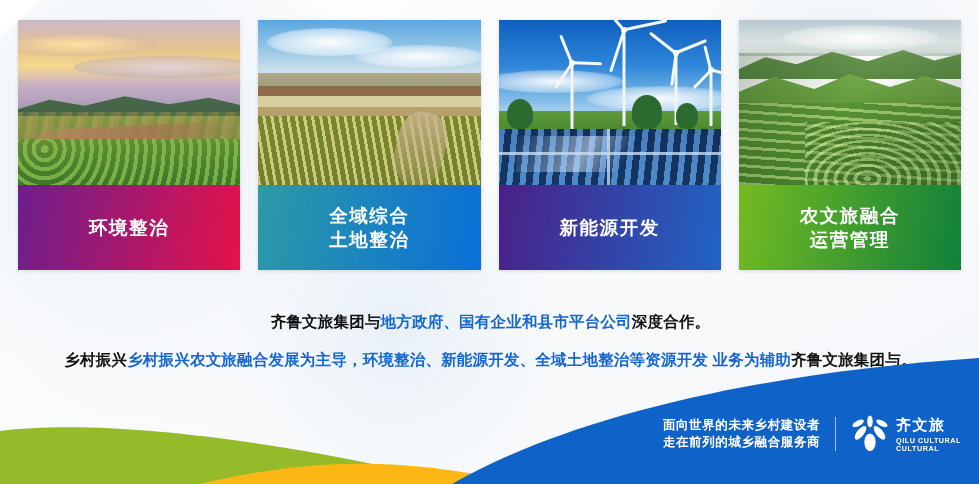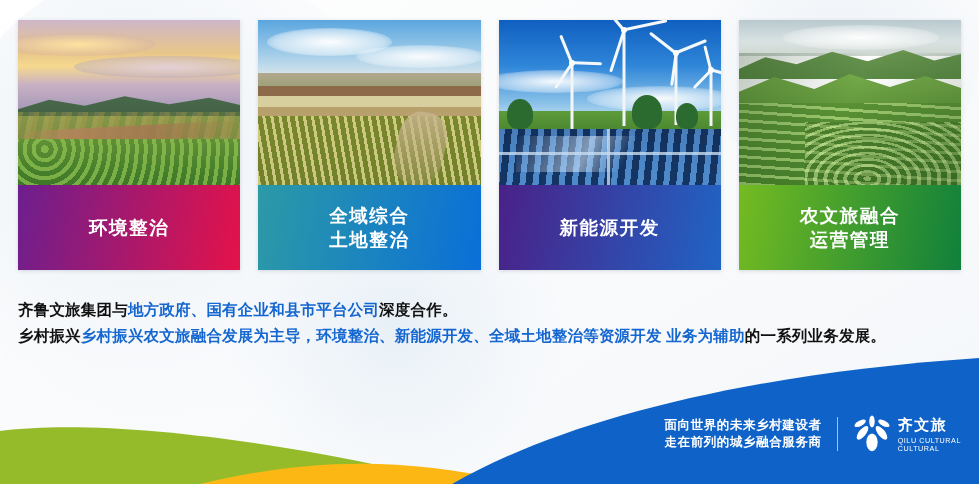--- a/index.html
+++ b/index.html
@@ -209,21 +209,21 @@
     position: absolute;
     left: 18px;
     top: 297px;
     width: 945px;
     font-size: 15.5px;
     font-weight: bold;
     line-height: 26px;
     color: #111111;
     letter-spacing: 0.2px;
   }
-  #body-copy p { margin: 0; }
+  #body-copy p { margin: 12px; text-align: center; }
   .hl { color: #1466d0; }
 
   
   #bottom-art {
     position: absolute;
     left: 0; bottom: 0;
     width: 979px; height: 150px;
     pointer-events: none;
   }
 
@@ -259,21 +259,21 @@
   #logo-mark { width: 38px; height: 38px; flex: 0 0 38px; }
   #logo-words { color: #ffffff; }
   #logo-cn {
     font-size: 15px;
     font-weight: bold;
     letter-spacing: 1.5px;
     line-height: 22px;
   }
   #logo-en {
     font-size: 7.2px;
-    font-weight: normal;
+    font-weight: bold;
     letter-spacing: 0.55px;
     line-height: 8.6px;
     margin-top: 1px;
   }
   #logo-en .ln { display: block; }
 </style>
 </head>
 <body>
 
 <div id="slide">
@@ -386,21 +386,21 @@
       <div class="card-label lab-5" style="background: linear-gradient(100deg, rgb(116, 187, 33) 0%, rgb(16, 128, 59) 100%);">
         <span class="ln">农文旅融合</span>
         <span class="ln">运营管理</span>
       </div>
     </div>
 
   </div>
 
   <div id="body-copy">
     <p id="para1"><span>齐鲁文旅集团与</span><span class="hl" style="color: rgb(20, 102, 208);">地方政府、国有企业和县市平台公司</span><span>深度合作。</span></p>
-    <p id="para2"><span>乡村振兴</span><span class="hl" style="color: rgb(20, 102, 208);">乡村振兴农文旅融合发展为主导，环境整治、新能源开发、全域土地整治等资源开发 业务为辅助</span><span>的一系列业务发展。</span></p>
+    <p id="para2"><span>乡村振兴</span><span class="hl" style="color: rgb(20, 102, 208);">乡村振兴农文旅融合发展为主导，环境整治、新能源开发、全域土地整治等资源开发 业务为辅助</span><span>齐鲁文旅集团与。</span></p>
   </div>
 
   <svg id="bottom-art" viewBox="0 0 979 150" preserveAspectRatio="none">
     <path d="M0,97 C110,83 300,110 460,150 L0,150 Z" fill="#95bb2a"></path>
     <path d="M200,150 C300,126 400,120 520,150 Z" fill="#fcb715"></path>
     <path d="M979,24 C740,40 560,88 452,150 L979,150 Z" fill="#0f62c8"></path>
   </svg>
 
   <div id="footer-inner">
     <div id="tagline">

